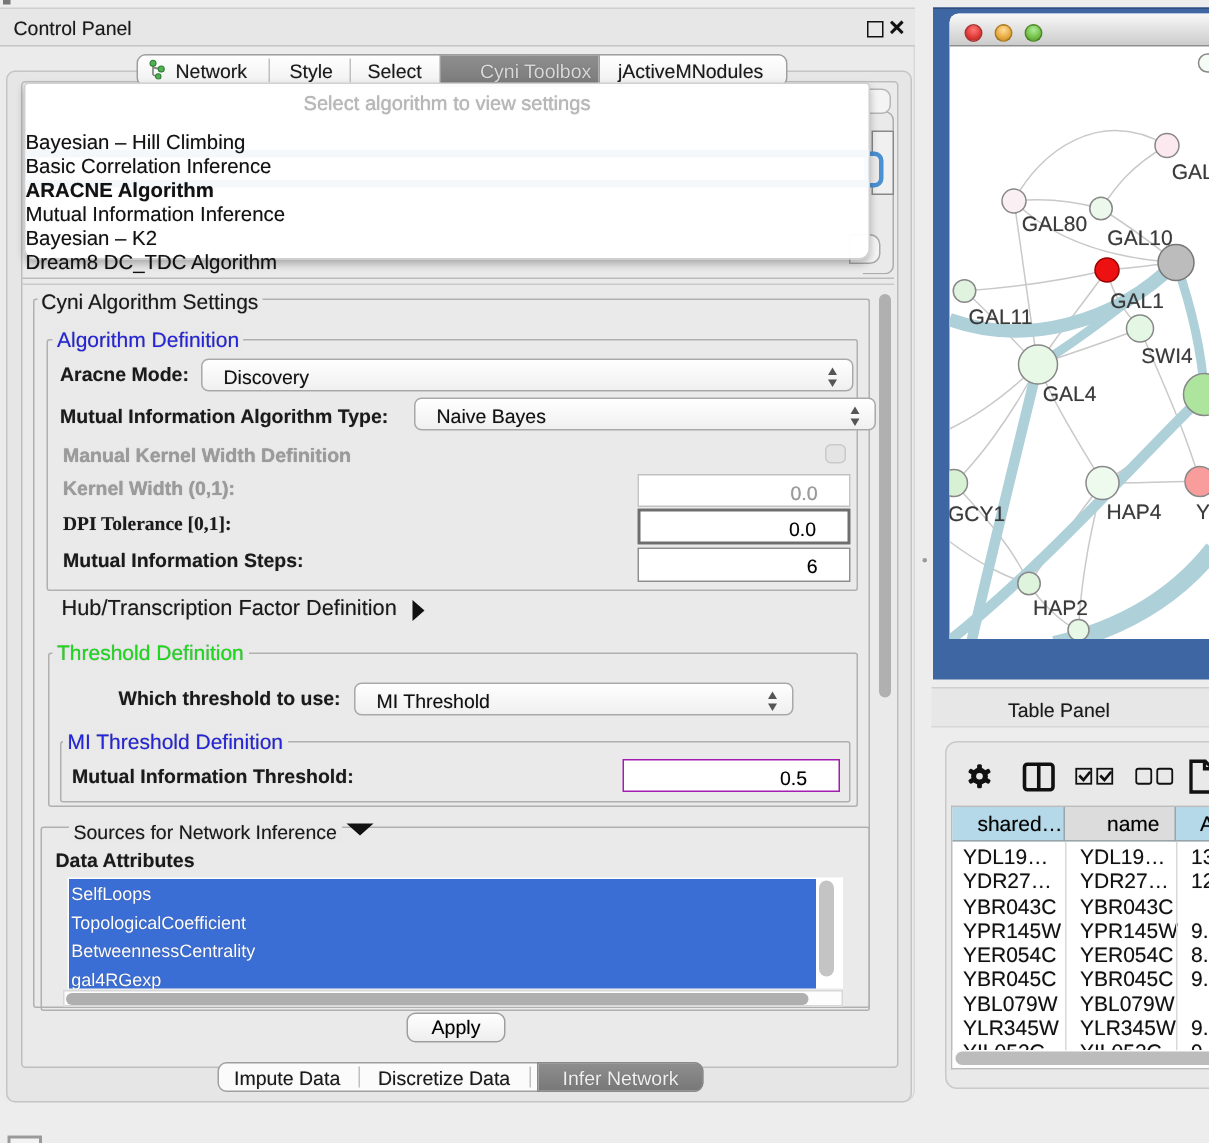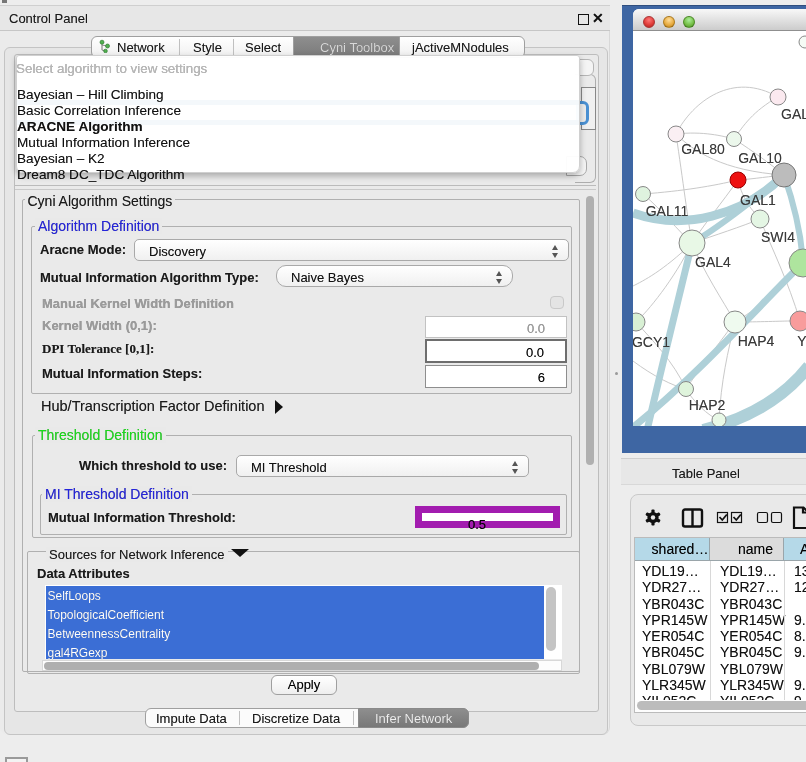--- a/index.html
+++ b/index.html
@@ -61,21 +61,21 @@
 
   <div class="group" style="left:31px;top:226px;width:539px;height:166px;">
     <div class="gtitle" style="left:3px;color:#2424dd;">Algorithm Definition</div>
   </div>
   <div class="abs lbl b" style="left:40px;top:242px;">Aracne Mode:</div>
   <div class="combo" style="left:134px;top:239px;width:435px;">
     <div class="ctext">Discovery</div>
       <div class="arrows"></div>
   </div>
   <div class="abs lbl b" style="left:40px;top:270px;">Mutual Information Algorithm Type:</div>
-  <div class="combo" style="left:276px;top:265px;width:237px;border-radius:10px;">
+  <div class="combo" style="left:276px;top:265px;width:308px;">
     <div class="ctext">Naive Bayes</div>
       <div class="arrows"></div>
   </div>
   <div class="abs glbl" style="left:42px;top:296px;">Manual Kernel Width Definition</div>
   <div class="abs" style="left:550px;top:296px;width:14px;height:13px;background:#e4e4e4;border:1px solid #c9c9c9;border-radius:4px;box-sizing:border-box;"></div>
   <div class="abs glbl" style="left:42px;top:318px;">Kernel Width (0,1):</div>
   <div class="field" style="left:425px;top:316px;width:142px;height:22px;border:1px solid #c2c2c2;color:#9b9b9b;">0.0</div>
   <div class="abs lbl b" style="left:42px;top:341px;font-family:Liberation Serif, serif;">DPI Tolerance [0,1]:</div>
   <div class="field" style="left:425px;top:339px;width:142px;height:24px;border:2px solid #6e6e6e;color:#000;">0.0</div>
   <div class="abs lbl b" style="left:42px;top:366px;">Mutual Information Steps:</div>
@@ -90,21 +90,21 @@
   <div class="abs lbl b" style="left:79px;top:458px;">Which threshold to use:</div>
   <div class="combo" style="left:236px;top:455px;width:293px;">
     <div class="ctext">MI Threshold</div>
       <div class="arrows"></div>
   </div>
 
   <div class="group" style="left:40px;top:494px;width:525px;height:39px;">
     <div class="gtitle" style="left:1px;color:#2424dd;">MI Threshold Definition</div>
   </div>
   <div class="abs lbl b" style="left:48px;top:510px;">Mutual Information Threshold:</div>
-  <div class="field" style="left:415px;top:506px;width:145px;height:22px;border:7px solid #a21caf;color:#000;text-align:center;">0.5</div>
+  <div class="field" style="left:415px;top:506px;width:145px;height:22px;border:1px solid #a21caf;color:#000;">0.5</div>
 
   <div class="group" style="left:27px;top:551px;width:551px;height:121px;">
     <div class="gtitle" style="left:18px;top:-5.5px;color:#1a1a1a;font-size:13px;">Sources for Network Inference</div>
   </div>
   <div class="abs" style="left:231px;top:549px;width:0;height:0;border-left:9px solid transparent;border-right:9px solid transparent;border-top:8.5px solid #111;"></div>
   <div class="abs lbl b" style="left:37px;top:565.5px;">Data Attributes</div>
 
   <div class="abs" style="left:45px;top:585px;width:517px;height:74px;background:#fff;"></div>
   <div class="abs" style="left:45.5px;top:585.5px;width:498px;height:73.5px;background:#3b6ed5;"></div>
   <div class="abs" style="left:47.5px;top:587px;font-size:12px;color:#fff;line-height:19px;">SelfLoops<br>TopologicalCoefficient<br>BetweennessCentrality<br>gal4RGexp</div>
@@ -127,21 +127,21 @@
   <div class="abs" style="left:578px;top:59px;width:16px;height:17px;background:#f4f4f4;border:1px solid #b5b5b5;border-radius:0 6px 6px 0;box-sizing:border-box;"></div>
   <div class="abs" style="left:581px;top:87px;width:15px;height:43px;background:#f0f0f0;border:1px solid #888;box-sizing:border-box;"></div>
   <div class="abs" style="left:576px;top:101px;width:13px;height:24px;background:#ececec;border:3px solid #4a90d2;border-radius:0 6px 6px 0;box-sizing:border-box;"></div>
   <div class="abs" style="left:566px;top:156px;width:21px;height:20px;background:#f5f5f5;border:1px solid #a9a9a9;border-radius:0 7px 7px 0;box-sizing:border-box;"></div>
   <div class="abs" style="left:15px;top:185px;width:581px;height:1px;background:#bbbbbb;"></div>
   <div class="abs" style="left:15px;top:188.5px;width:581px;height:1px;background:#c9c9c9;"></div>
 
   <div class="abs" style="left:16px;top:55px;width:564px;height:118px;background:rgba(255,255,255,0.97);border:1px solid #d0d0d0;border-radius:3px 3px 7px 7px;box-sizing:border-box;box-shadow:0 3px 6px rgba(0,0,0,0.28);"></div>
   <div class="abs" style="left:17px;top:100px;width:562px;height:4.5px;background:#f4f8fb;"></div>
   <div class="abs" style="left:17px;top:119.5px;width:562px;height:5px;background:#f4f8fb;"></div>
-  <div class="abs" style="left:16px;top:60.5px;width:564px;font-size:13.4px;color:#b9b9b9;">Select algorithm to view settings</div>
+  <div class="abs" style="left:16px;top:60.5px;width:564px;text-align:center;font-size:13.4px;color:#b9b9b9;">Select algorithm to view settings</div>
   <div class="abs" style="left:17px;top:74.5px;font-size:13.6px;color:#111;line-height:16px;margin-top:12px;">Bayesian – Hill Climbing<br>Basic Correlation Inference<br><span class="b">ARACNE Algorithm</span><br>Mutual Information Inference<br>Bayesian – K2<br>Dream8 DC_TDC Algorithm</div>
 
   <div class="abs" style="left:615px;top:372px;width:3px;height:3px;background:#9a9a9a;border-radius:50%;"></div>
 
   <div class="abs" style="left:622px;top:5px;width:184px;height:448px;background:#3e66a3;border-top:1px solid #2f4e7e;box-sizing:border-box;"></div>
   <div class="abs" style="left:633px;top:9px;width:173px;height:417px;background:#fff;border-radius:6px 0 0 0;overflow:hidden;">
     <div class="abs" style="left:0;top:0;width:173px;height:22px;background:linear-gradient(#f8f8f8,#cccccc);border-bottom:1px solid #8f8f8f;box-sizing:border-box;"></div>
     <div class="abs" style="left:10px;top:6.5px;width:12px;height:12px;border-radius:50%;background:radial-gradient(circle at 50% 30%,#f77,#dd3a36 60%,#a02522);border:0.5px solid #a33;box-sizing:border-box;"></div>
     <div class="abs" style="left:30px;top:6.5px;width:12px;height:12px;border-radius:50%;background:radial-gradient(circle at 50% 30%,#fd9,#e6a93d 60%,#b07a1e);border:0.5px solid rgba(120,80,0,0.5);box-sizing:border-box;"></div>
     <div class="abs" style="left:50px;top:6.5px;width:12px;height:12px;border-radius:50%;background:radial-gradient(circle at 50% 30%,#ae9,#74bd45 60%,#4c8f28);border:0.5px solid rgba(40,90,10,0.5);box-sizing:border-box;"></div>

